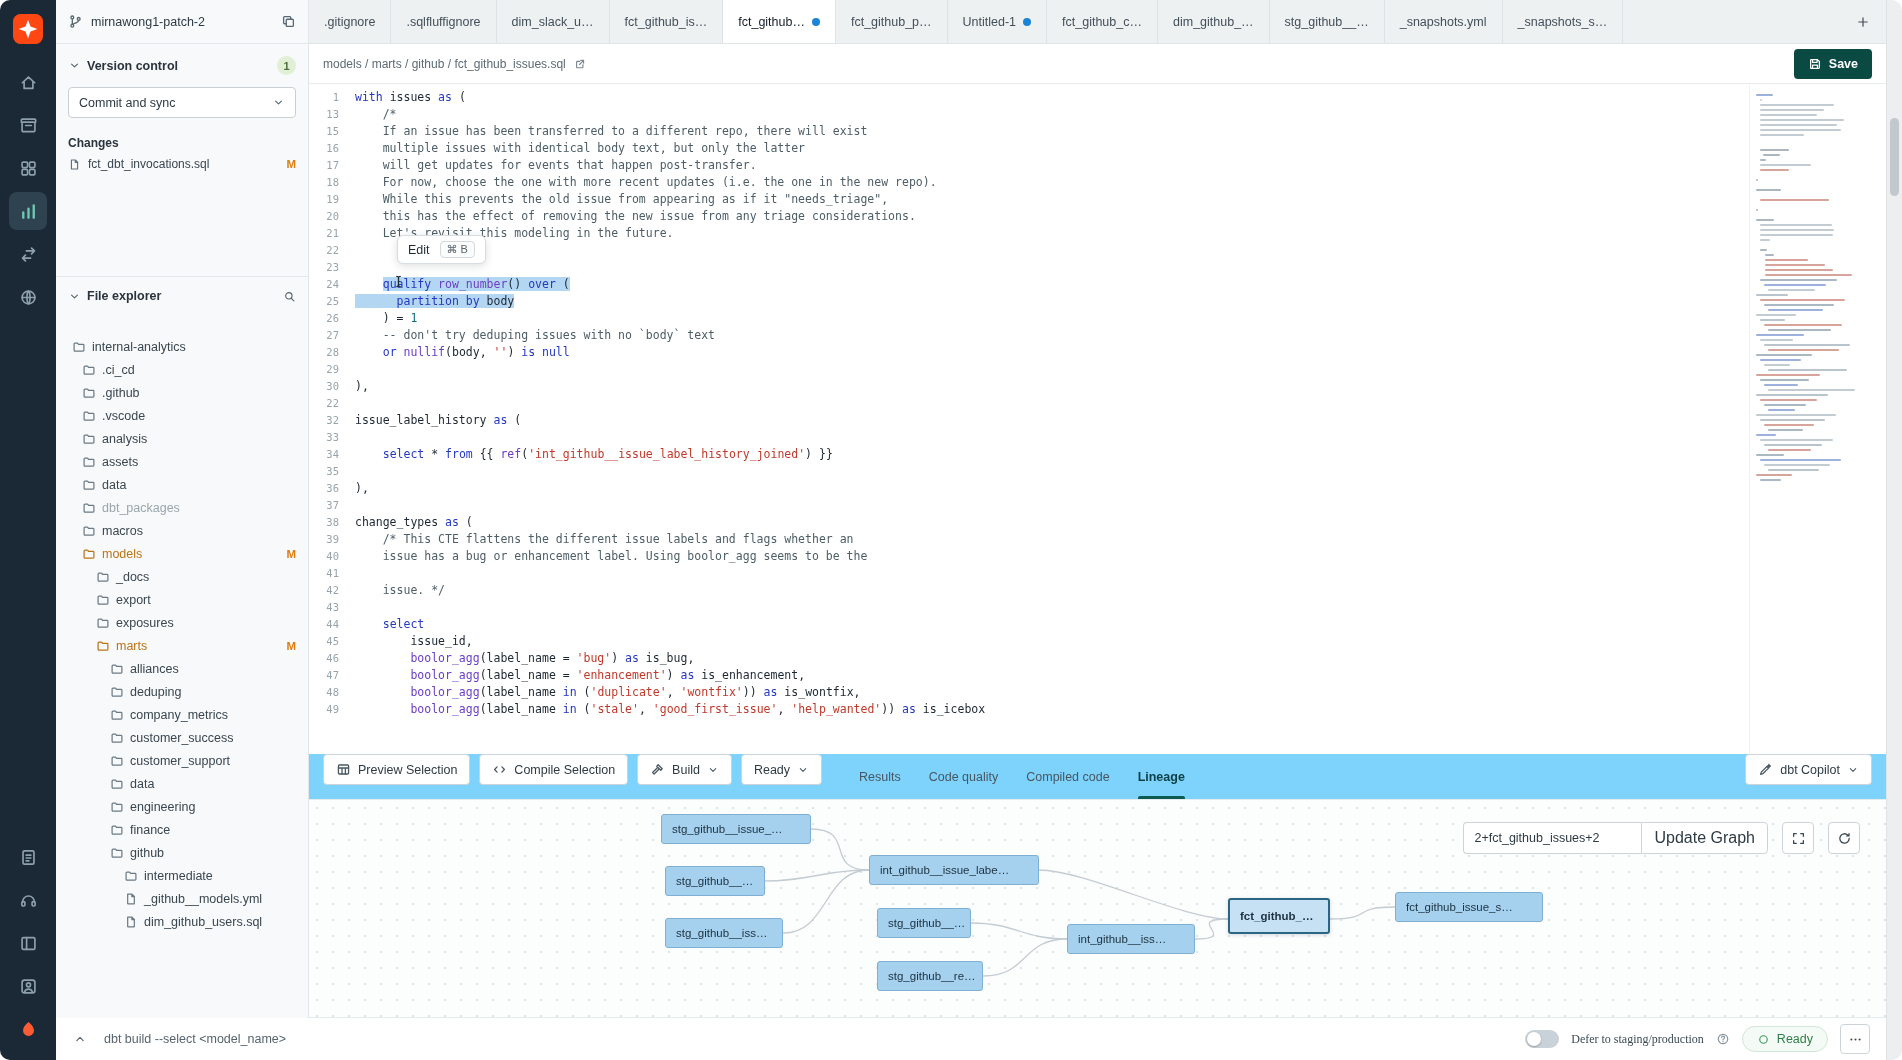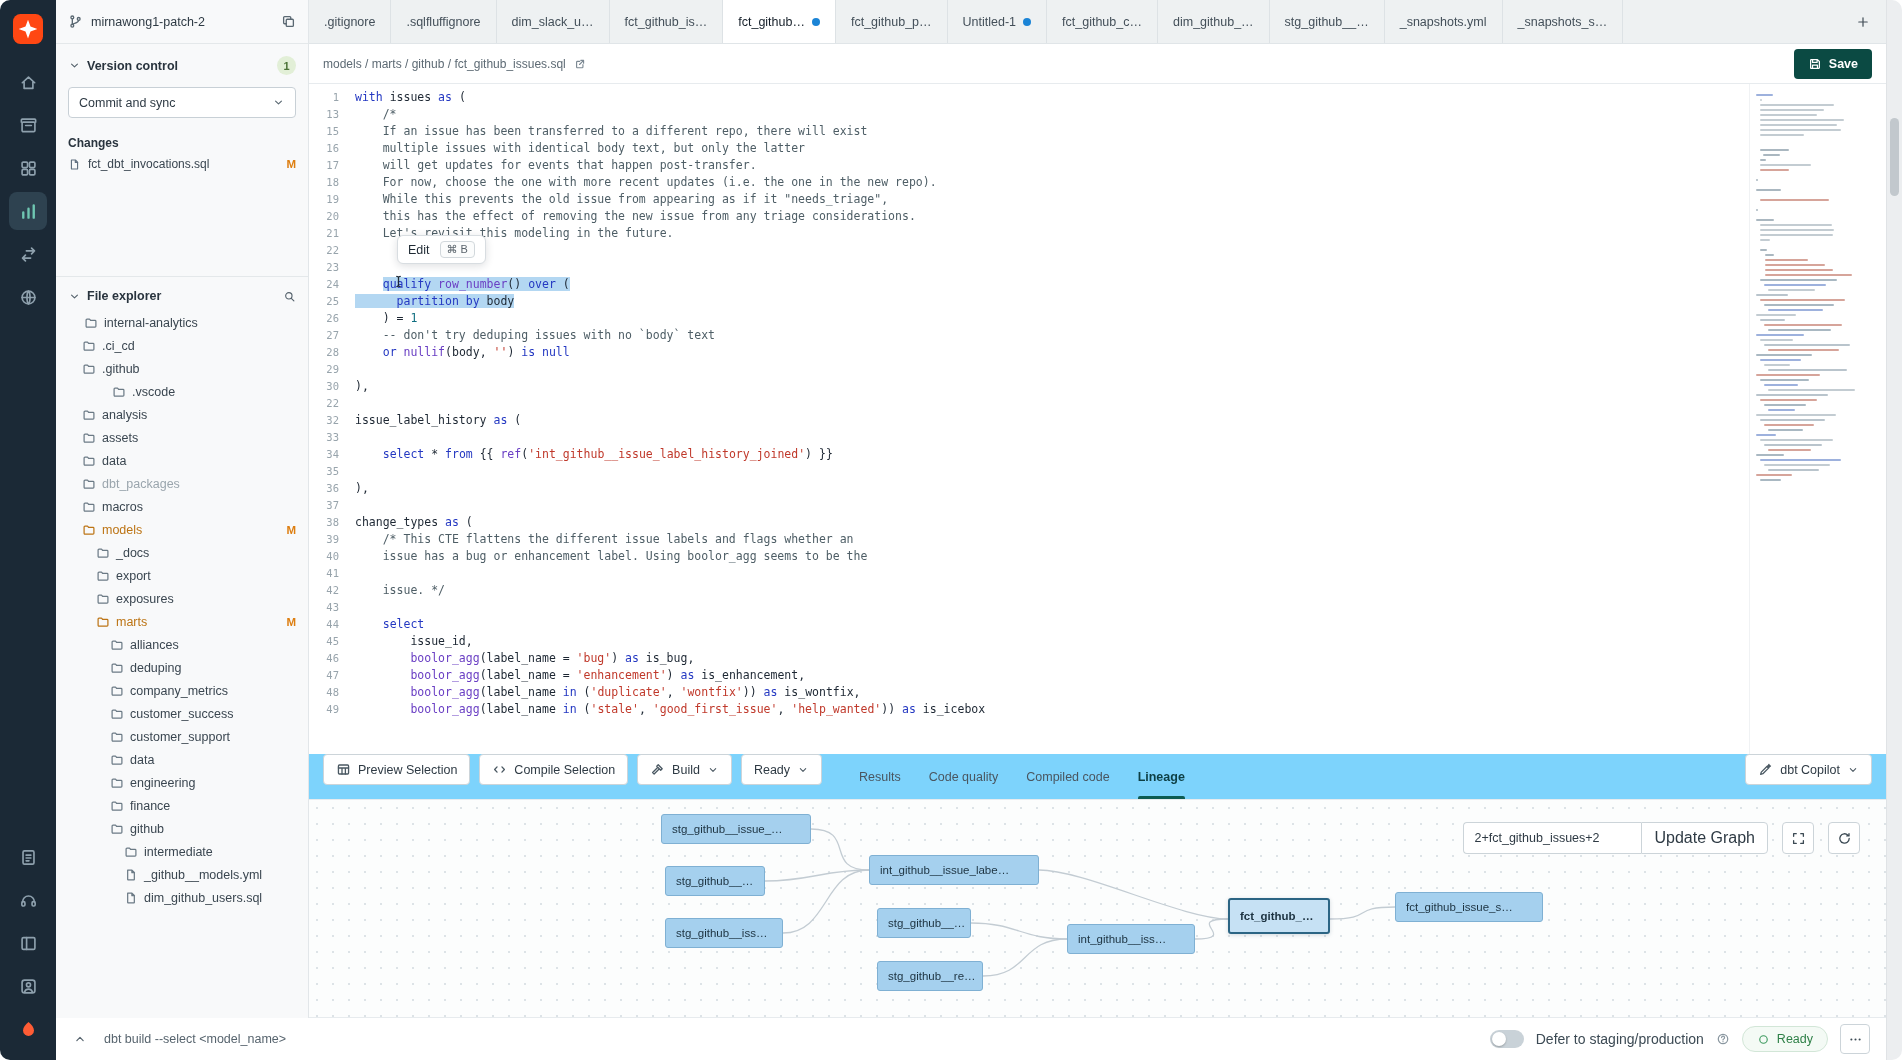--- a/index.html
+++ b/index.html
@@ -105,21 +105,21 @@
   .icon-btn svg { width:15px; height:15px; }
 
   
   .status-bar { height:42px; flex-shrink:0; display:flex; align-items:center; gap:12px; padding:0 16px 0 12px; background:#fff; }
   .sb-caret { width:24px; height:24px; display:flex; align-items:center; justify-content:center; color:#57646e; cursor:pointer; }
   .sb-caret svg { width:14px; height:14px; }
   .sb-cmd { font-size:12.5px; color:#57646e; }
   .sb-right { margin-left:auto; display:flex; align-items:center; gap:12px; }
   .toggle { width:34px; height:18px; border-radius:10px; background:#c9d2d8; position:relative; cursor:pointer; }
   .toggle::after { content:""; position:absolute; width:14px; height:14px; border-radius:50%; background:#fff; top:2px; left:2px; box-shadow:0 1px 2px rgba(0,0,0,.25); }
-  .defer-label { font-size:14px; color:#3c4a54; }
+  .defer-label { font-size:12px; color:#3c4a54;font-family:Liberation Serif, serif; }
   .q-icon { display:flex; color:#8a97a0; cursor:pointer; }
   .q-icon svg { width:14px; height:14px; }
   .ready-pill { display:flex; align-items:center; gap:7px; padding:5px 14px; border-radius:16px; background:#f4faf5; border:1px solid #d2e6d7; color:#2f8048; font-size:12.5px; }
   .ready-pill .icon { display:flex; color:#3d9a5f; }
   .ready-pill .icon svg { width:13px; height:13px; }
   .dots-btn { width:30px; height:30px; border:1px solid #ccd4d9; border-radius:4px; background:#fff; display:flex; align-items:center; justify-content:center; color:#3c4a54; cursor:pointer; }
   .dots-btn svg { width:15px; height:15px; }
 
   
   .page-scrollbar { width:16px; flex-shrink:0; background:#eceef0; border-left:1px solid #e0e3e6; position:relative; }
@@ -298,21 +298,21 @@
             </span>
           <span>File explorer</span>
           <span class="icon search">
               <svg viewBox="0 0 16 16" fill="none" stroke="currentColor" stroke-width="1.4" stroke-linecap="round" stroke-linejoin="round">
                 <circle cx="7.2" cy="7.2" r="3.9"></circle>
                 <path d="M10.2 10.2l3.2 3.2"></path>
               </svg>
             </span>
         </div>
         <div class="tree" id="file-tree">
-            <div class="tree-item" style="padding-left: 28px;">
+            <div class="tree-item" style="padding-left: 16px; margin-top: 24px;">
               <span class="icon">
                 <svg viewBox="0 0 16 16" fill="none" stroke="currentColor" stroke-width="1.4" stroke-linecap="round" stroke-linejoin="round">
                   <path d="M2.4 4.6a1 1 0 0 1 1-1h2.9l1.4 1.5h4.9a1 1 0 0 1 1 1v5.7a1 1 0 0 1-1 1H3.4a1 1 0 0 1-1-1z"></path>
                 </svg>
               </span>
               <span>internal-analytics</span>
             </div>
             <div class="tree-item" style="padding-left: 26px;">
               <span class="icon">
                 <svg viewBox="0 0 16 16" fill="none" stroke="currentColor" stroke-width="1.4" stroke-linecap="round" stroke-linejoin="round">
@@ -322,21 +322,21 @@
               <span>.ci_cd</span>
             </div>
             <div class="tree-item" style="padding-left: 26px;">
               <span class="icon">
                 <svg viewBox="0 0 16 16" fill="none" stroke="currentColor" stroke-width="1.4" stroke-linecap="round" stroke-linejoin="round">
                   <path d="M2.4 4.6a1 1 0 0 1 1-1h2.9l1.4 1.5h4.9a1 1 0 0 1 1 1v5.7a1 1 0 0 1-1 1H3.4a1 1 0 0 1-1-1z"></path>
                 </svg>
               </span>
               <span>.github</span>
             </div>
-            <div class="tree-item" style="padding-left: 26px; margin-left: 30px;">
+            <div class="tree-item" style="padding-left: 26px;">
               <span class="icon">
                 <svg viewBox="0 0 16 16" fill="none" stroke="currentColor" stroke-width="1.4" stroke-linecap="round" stroke-linejoin="round">
                   <path d="M2.4 4.6a1 1 0 0 1 1-1h2.9l1.4 1.5h4.9a1 1 0 0 1 1 1v5.7a1 1 0 0 1-1 1H3.4a1 1 0 0 1-1-1z"></path>
                 </svg>
               </span>
               <span>.vscode</span>
             </div>
             <div class="tree-item" style="padding-left: 26px;">
               <span class="icon">
                 <svg viewBox="0 0 16 16" fill="none" stroke="currentColor" stroke-width="1.4" stroke-linecap="round" stroke-linejoin="round">

